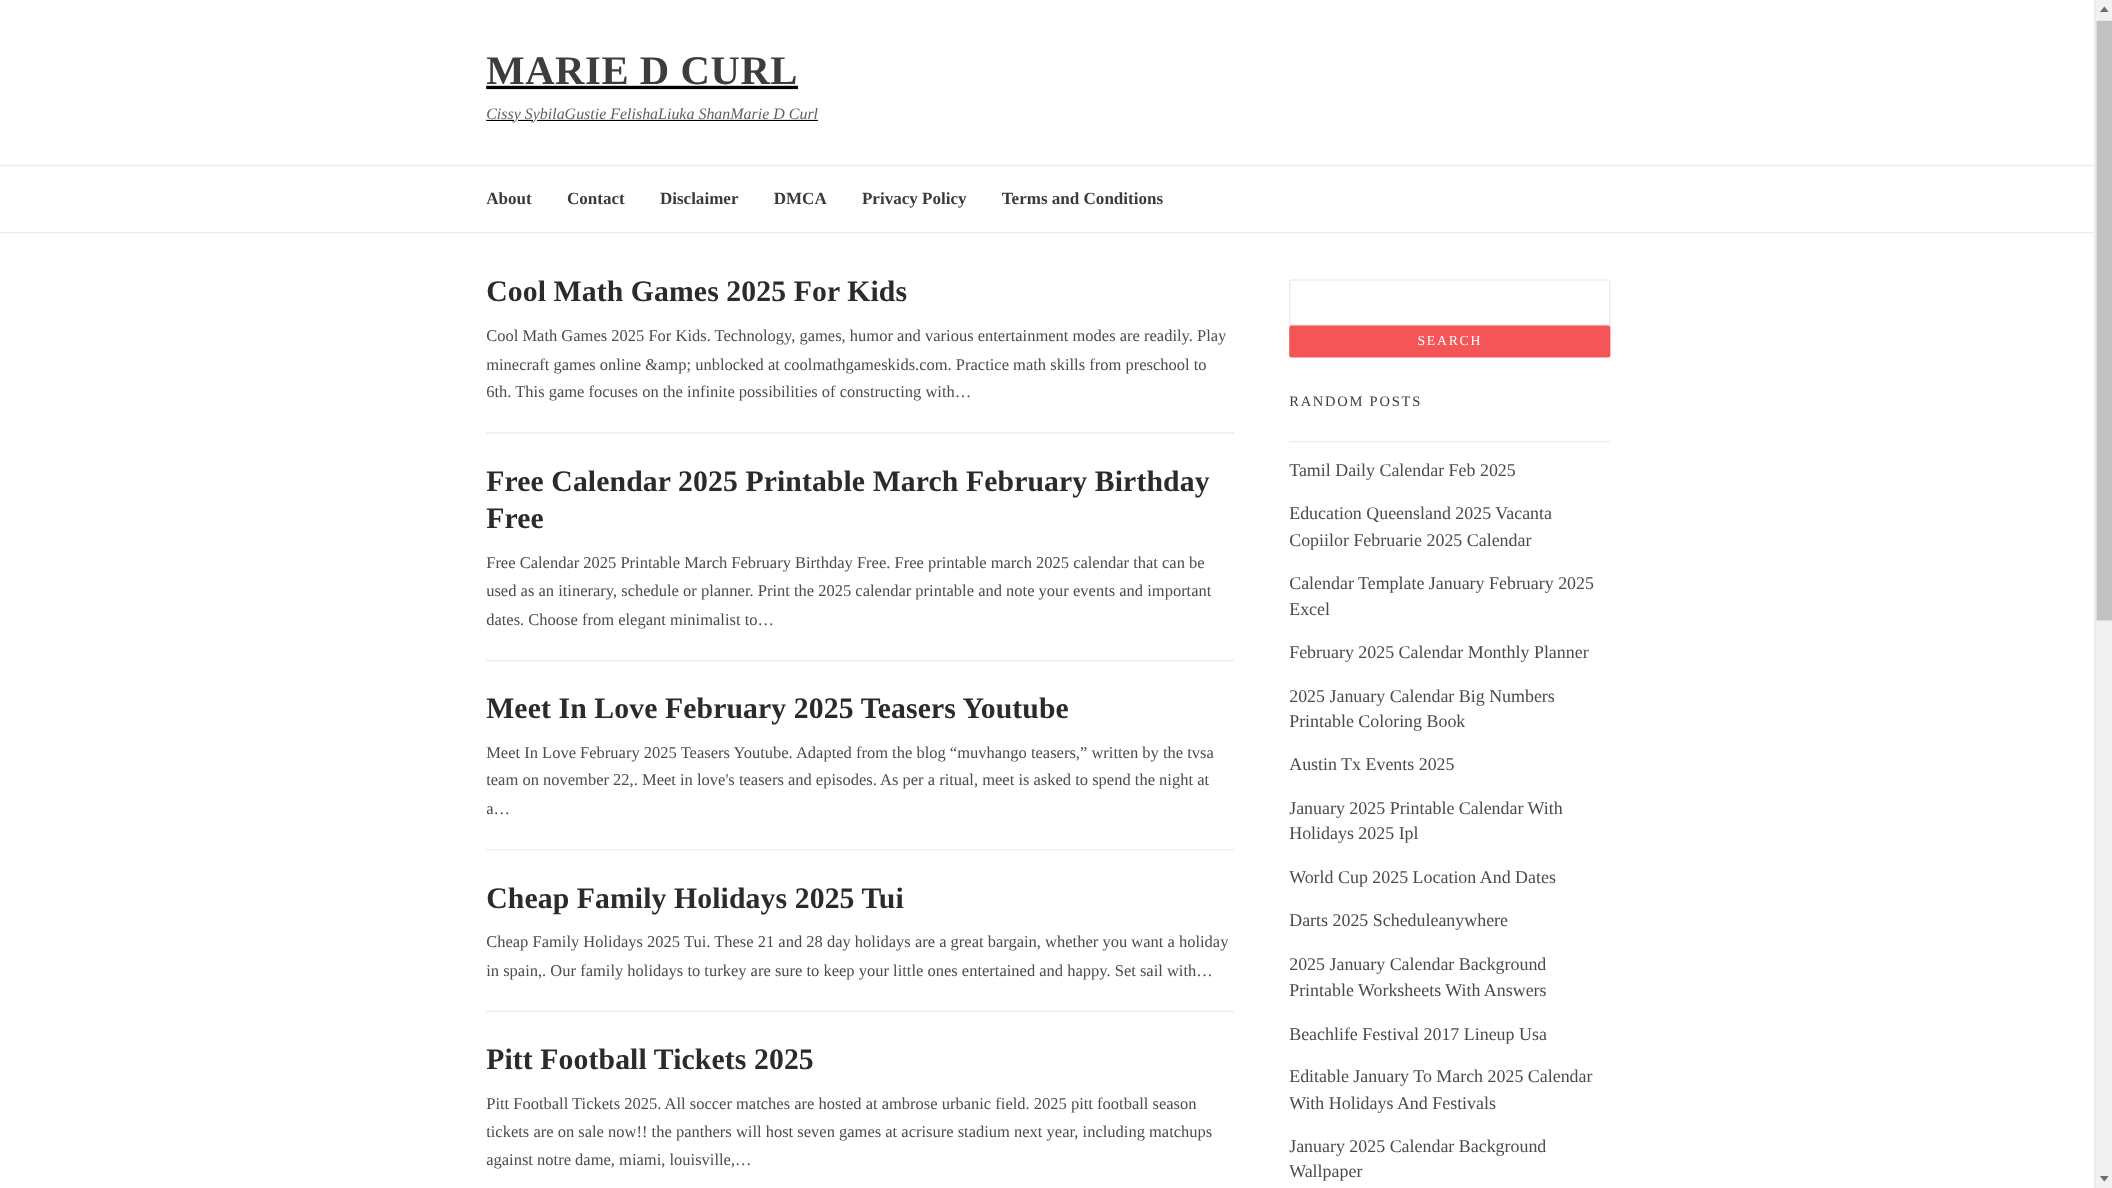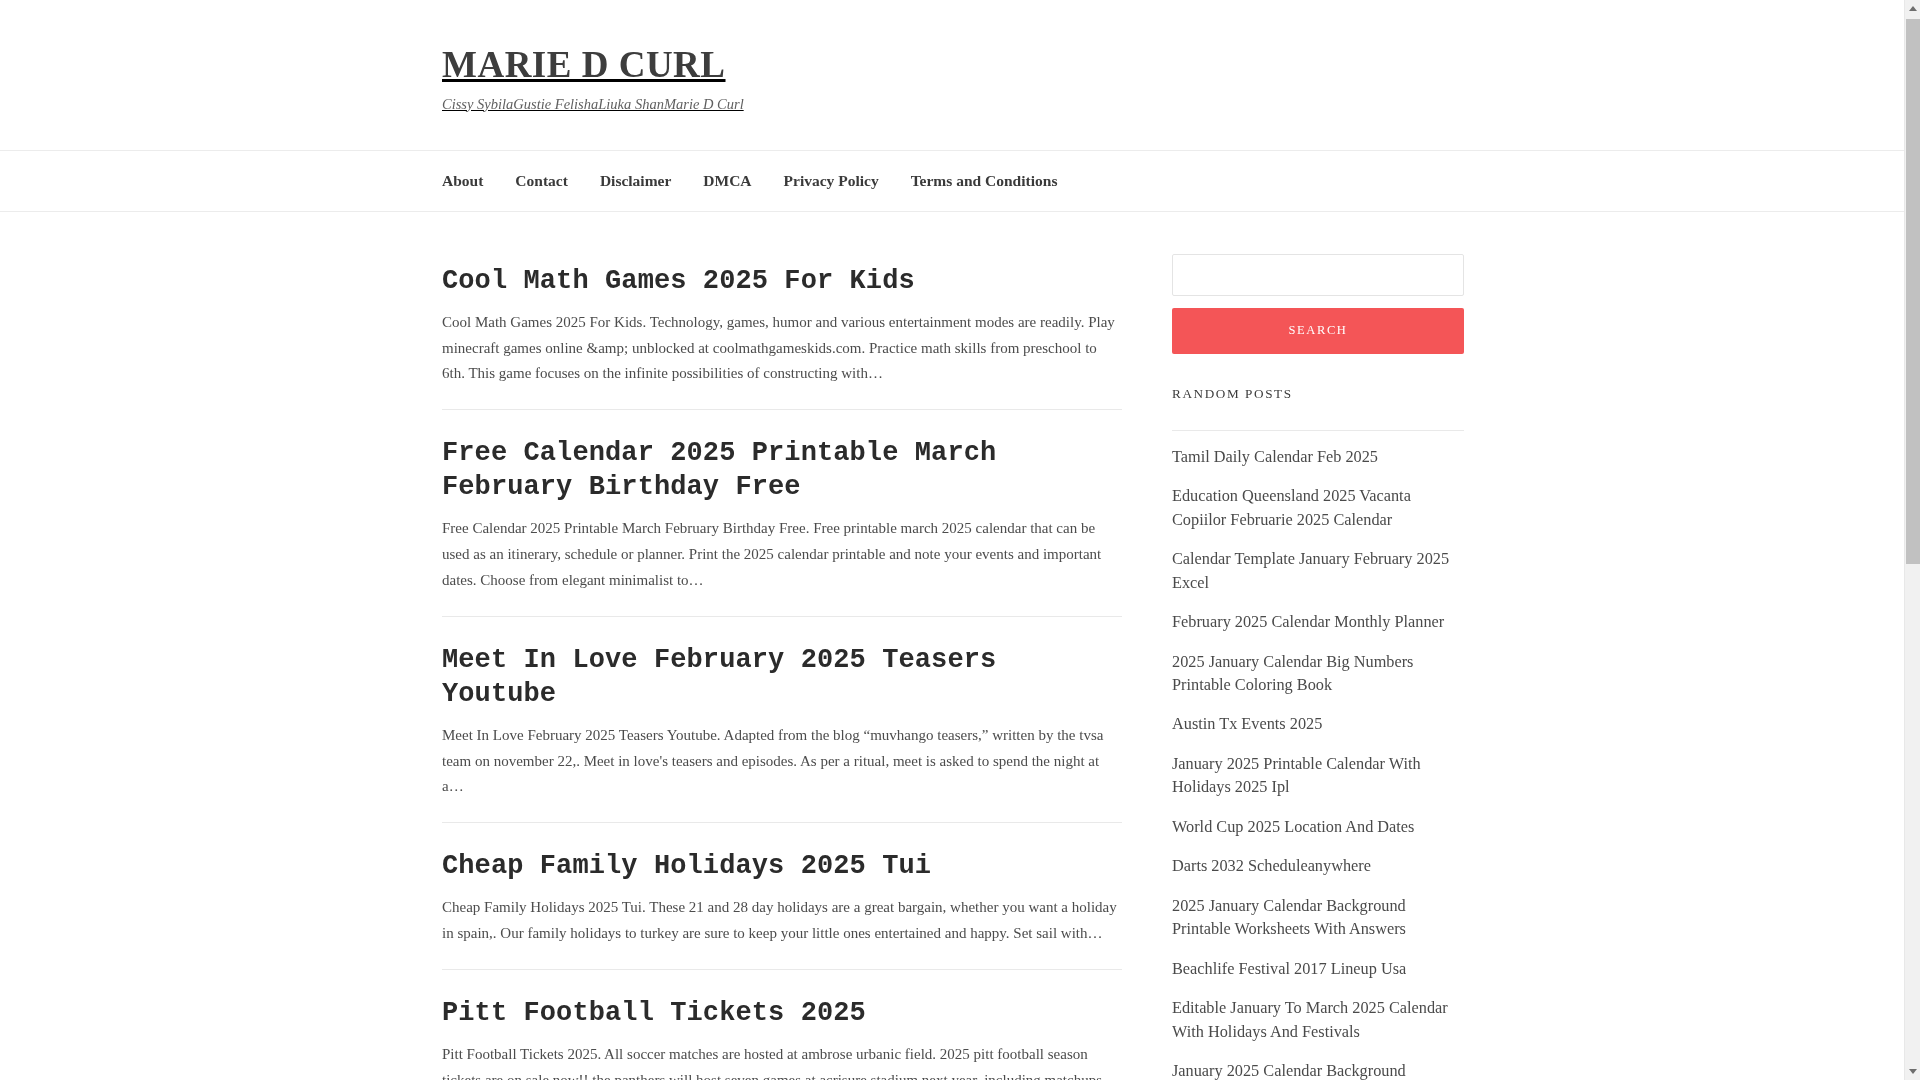--- a/index.html
+++ b/index.html
@@ -99,22 +99,22 @@
   .sidebar-col { width: 292px; flex: 0 0 292px; padding-top: 6px; }
 
   
   .post {
     padding-bottom: 22px;
     border-bottom: 1px solid #e9e9e9;
     margin-bottom: 26px;
   }
   .post:last-child { border-bottom: none; }
   .post-title {
-    margin: 16px 0 12px 0;
-    font-family: Liberation Mono, monospace;
+    margin: 0 0 12px 0;
+    font-family: Liberation Serif, serif;
     font-size: 27px;
     line-height: 1.26;
     font-weight: 700;
     color: #2b2b2b;
     letter-spacing: 0.1px;
     cursor: pointer;
   }
   .post-excerpt {
     margin: 0;
     font-family: "Liberation Serif", "DejaVu Serif", serif;
@@ -134,22 +134,21 @@
     padding: 0 12px;
     font-family: "Liberation Serif", "DejaVu Serif", serif;
     font-size: 15px;
     color: #444;
     outline: none;
     border-radius: 2px;
   }
   .search-button {
     display: block;
     width: 292px;
-    height: 46px;
-    margin-top: 12px;
+    height: 29px;
     border: none;
     border-radius: 2px;
     background: #f45557;
     color: #ffffff;
     font-family: "Liberation Serif", "DejaVu Serif", serif;
     font-size: 12.5px;
     letter-spacing: 1.6px;
     text-transform: uppercase;
     cursor: pointer;
   }
@@ -299,21 +298,21 @@
             <li>
                 <a class="random-link">Austin Tx Events 2025</a>
               </li>
             <li>
                 <a class="random-link">January 2025 Printable Calendar With Holidays 2025 Ipl</a>
               </li>
             <li>
                 <a class="random-link">World Cup 2025 Location And Dates</a>
               </li>
             <li>
-                <a class="random-link">Darts 2032 Scheduleanywhere</a>
+                <a class="random-link">Darts 2025 Scheduleanywhere</a>
               </li>
             <li>
                 <a class="random-link">2025 January Calendar Background Printable Worksheets With Answers</a>
               </li>
             <li>
                 <a class="random-link">Beachlife Festival 2017 Lineup Usa</a>
               </li>
             <li>
                 <a class="random-link">Editable January To March 2025 Calendar With Holidays And Festivals</a>
               </li>

